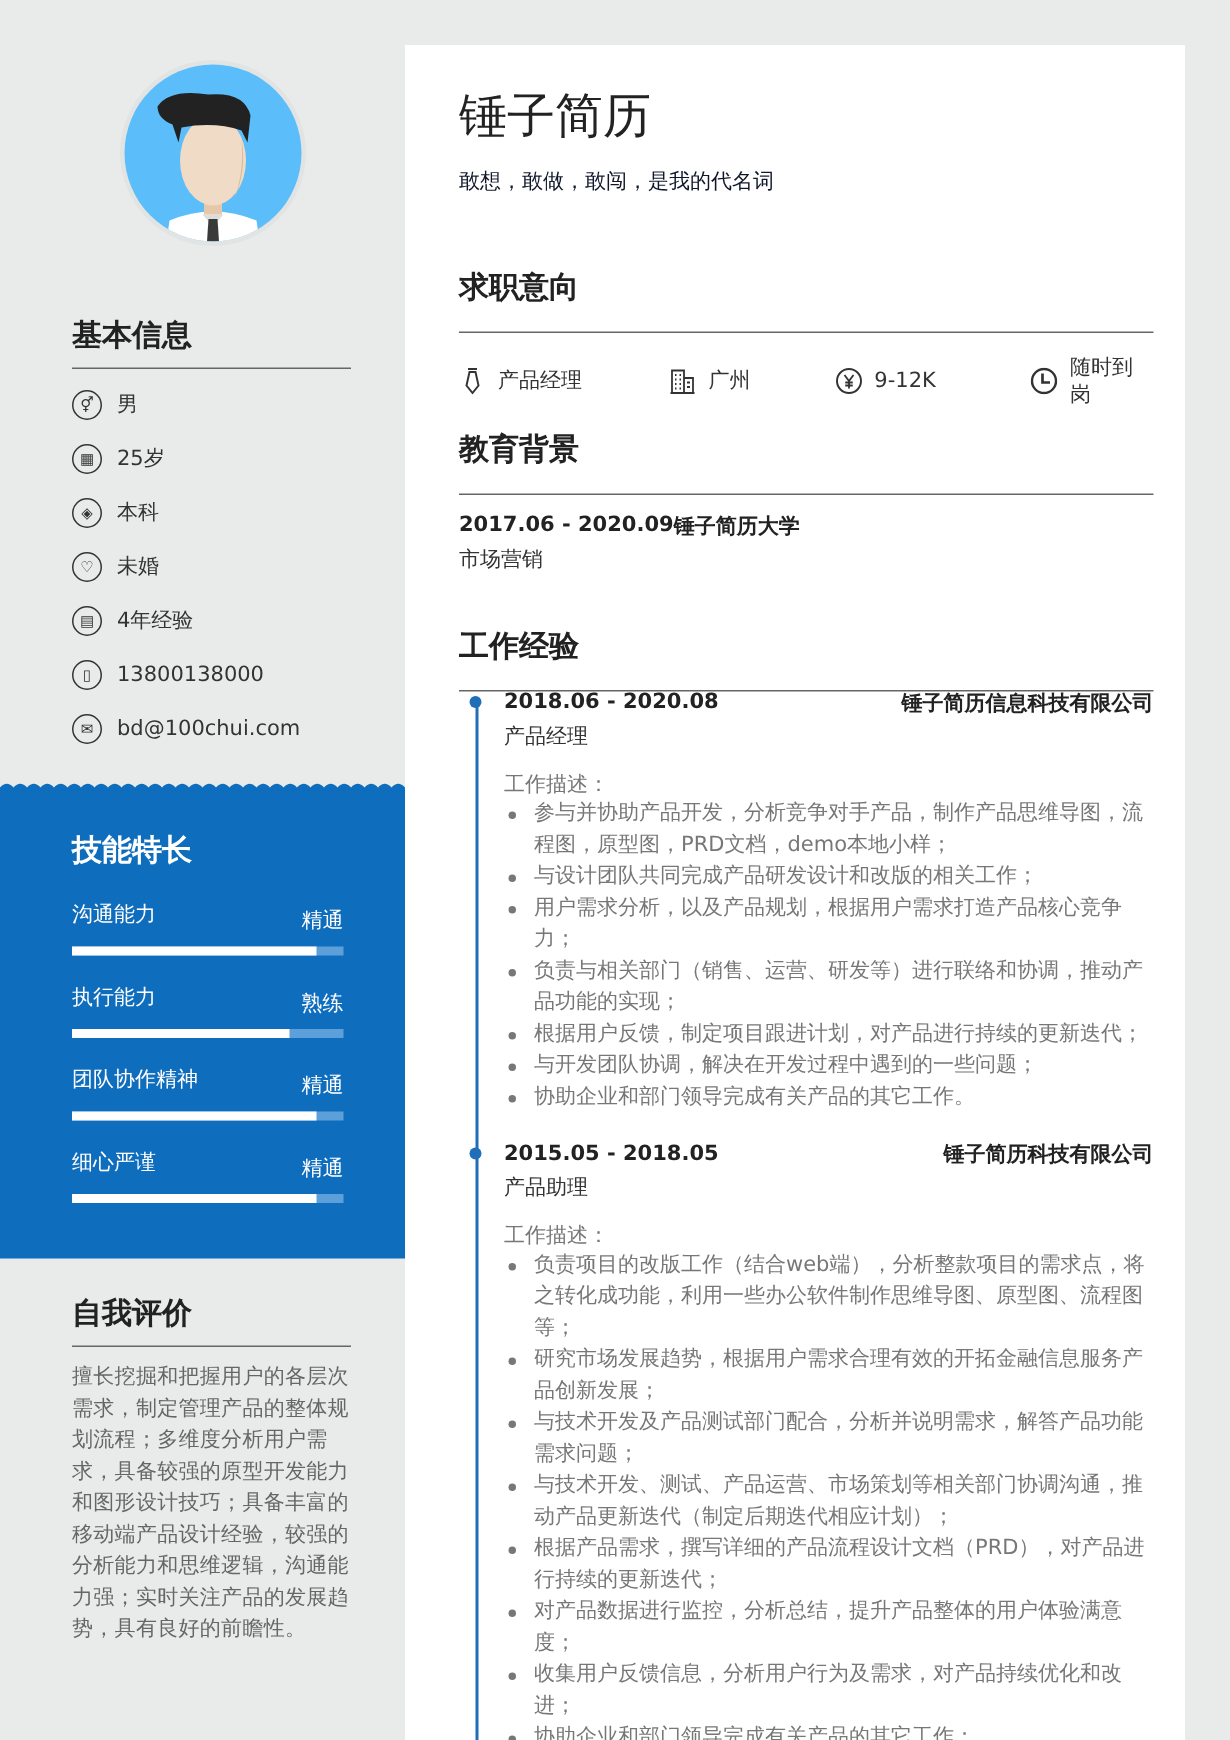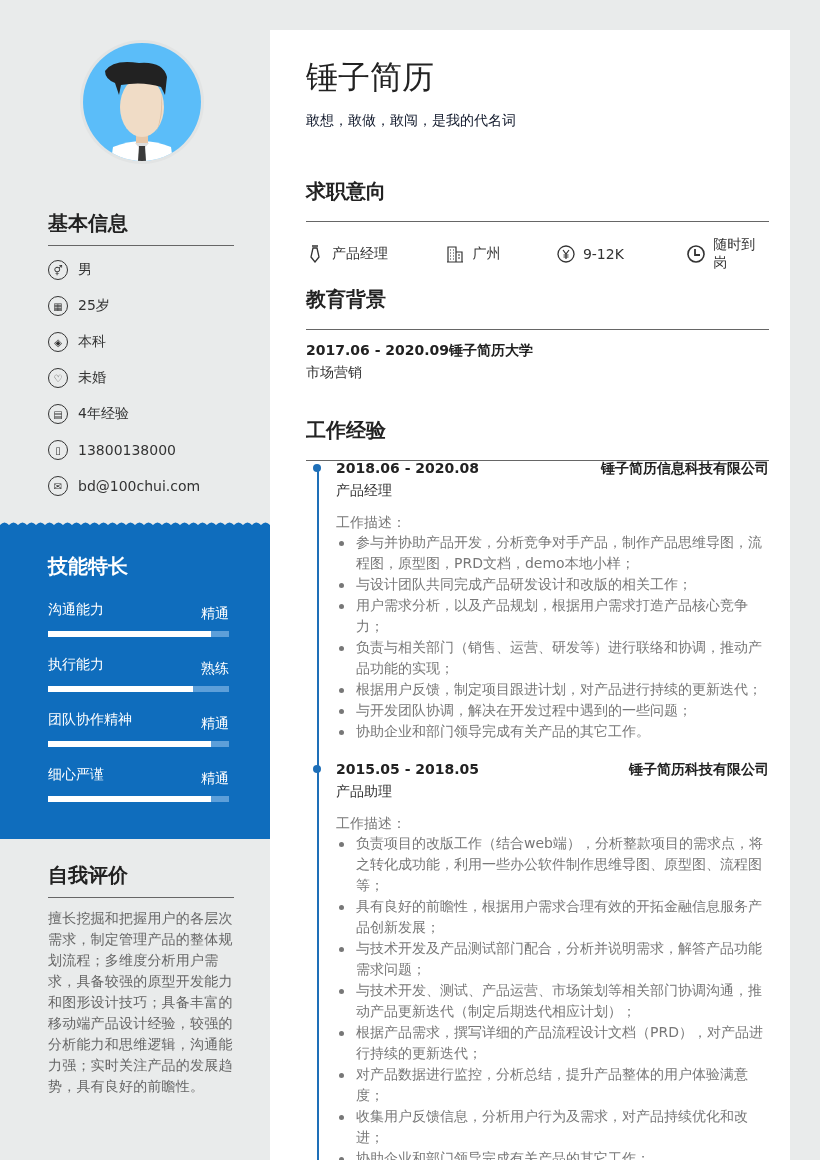--- a/index.html
+++ b/index.html
@@ -240,21 +240,21 @@
   <div class="job" style="top:731px;">
     <div class="job-dot"></div>
     <div class="job-head">
       <span>2015.05 - 2018.05</span>
       <span>锤子简历科技有限公司</span>
     </div>
     <div class="job-role">产品助理</div>
     <div class="job-desc-label">工作描述：</div>
     <ul class="job-list">
       <li>负责项目的改版工作（结合web端），分析整款项目的需求点，将之转化成功能，利用一些办公软件制作思维导图、原型图、流程图等；</li>
-      <li>具有良好的前瞻性，根据用户需求合理有效的开拓金融信息服务产品创新发展；</li>
+      <li>研究市场发展趋势，根据用户需求合理有效的开拓金融信息服务产品创新发展；</li>
       <li>与技术开发及产品测试部门配合，分析并说明需求，解答产品功能需求问题；</li>
       <li>与技术开发、测试、产品运营、市场策划等相关部门协调沟通，推动产品更新迭代（制定后期迭代相应计划）；</li>
       <li>根据产品需求，撰写详细的产品流程设计文档（PRD），对产品进行持续的更新迭代；</li>
       <li>对产品数据进行监控，分析总结，提升产品整体的用户体验满意度；</li>
       <li>收集用户反馈信息，分析用户行为及需求，对产品持续优化和改进；</li>
       <li>协助企业和部门领导完成有关产品的其它工作；</li>
     </ul>
   </div>
 </div>
 

